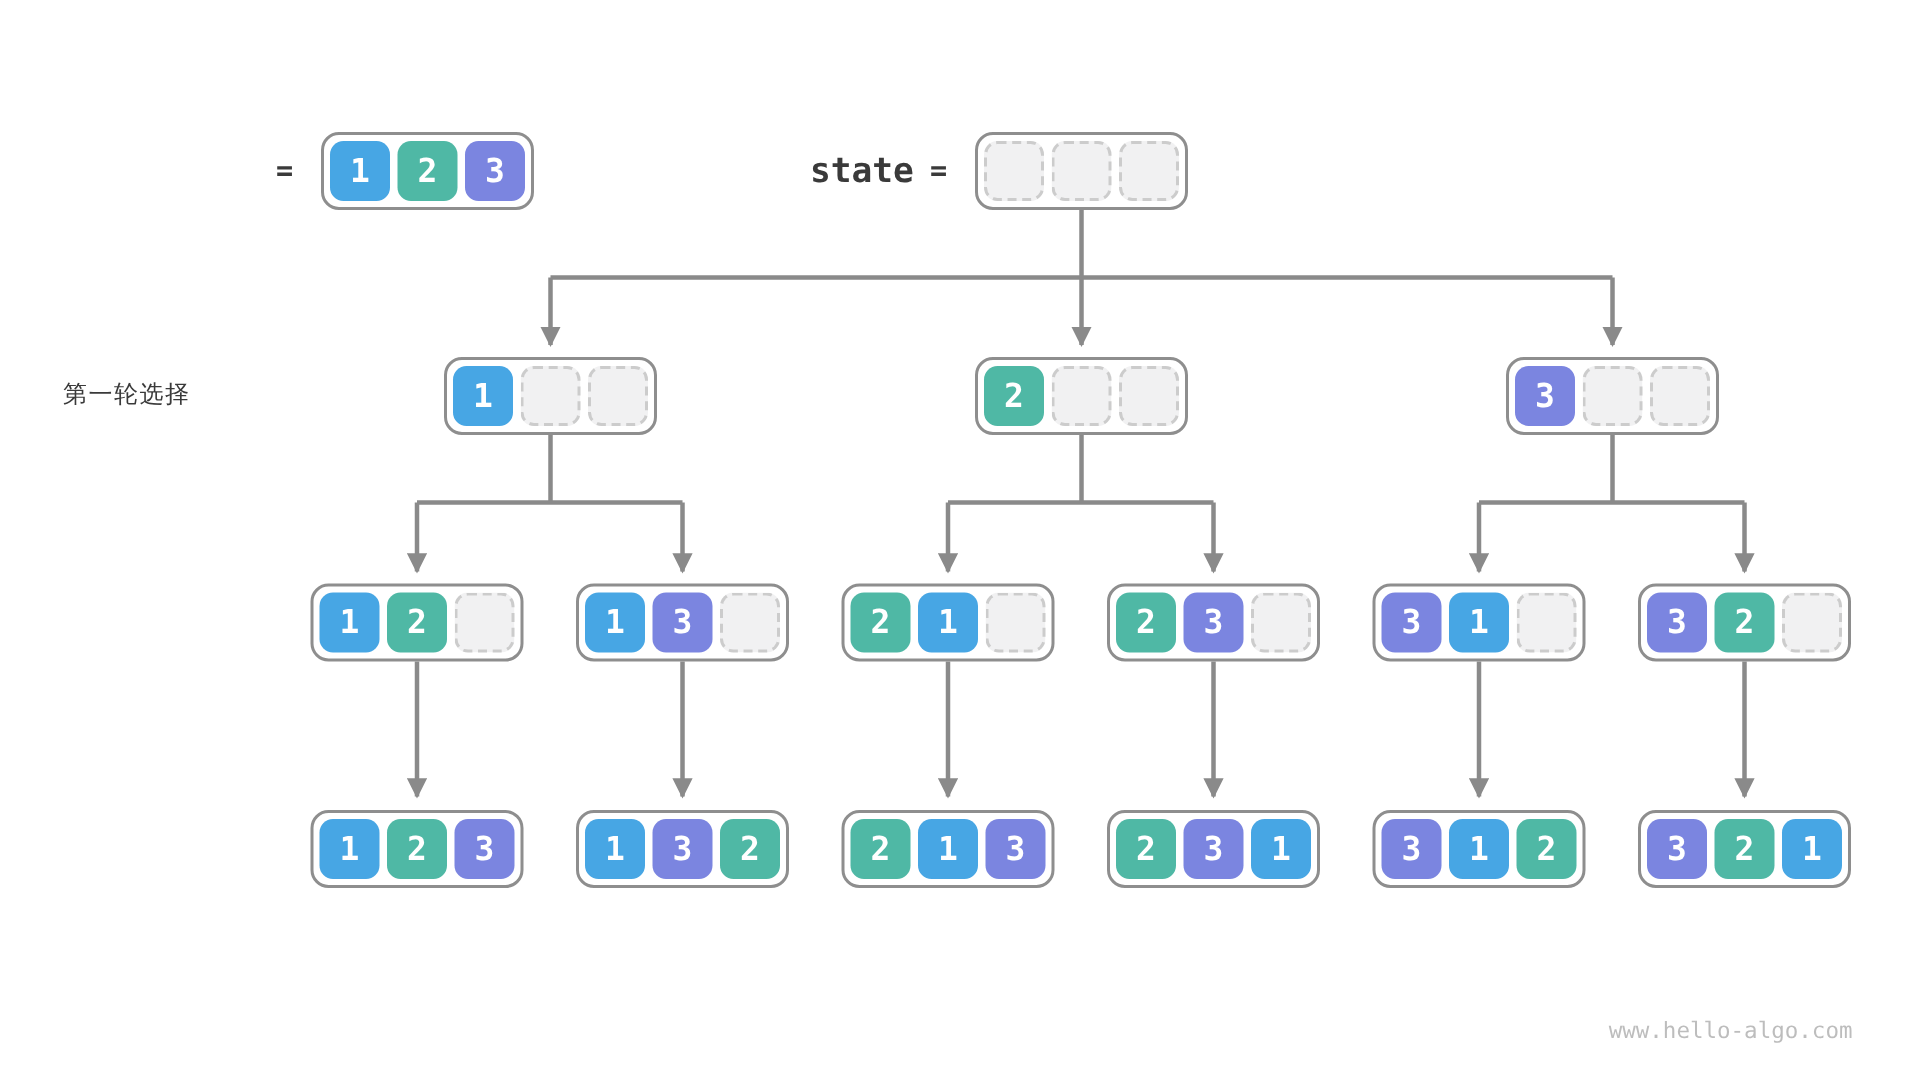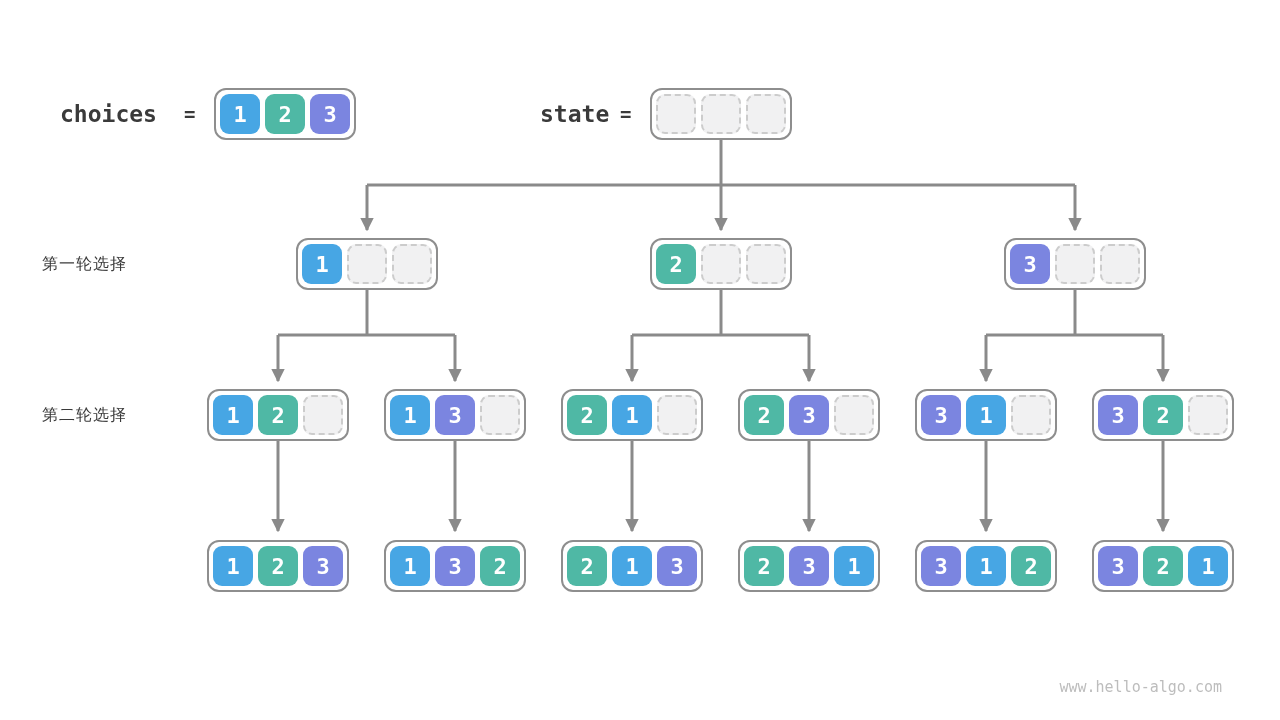--- a/index.html
+++ b/index.html
@@ -66,21 +66,21 @@
     left: 42px;
     font-size: 16px;
     line-height: 52px;
     color: var(--label-ink);
     letter-spacing: 1px;
     white-space: nowrap;
   }
 
   .watermark {
     position: absolute;
-    right: 58px; bottom: 24px;
+    right: 45px; bottom: 24px;
     font-family: "DejaVu Sans Mono", monospace;
     font-size: 15px;
     color: var(--watermark-ink);
     margin-left: 16px;
   }
 </style>
 </head>
 <body>
 
 <div class="canvas">
@@ -113,38 +113,36 @@
 
       <path d="M278,441 V531" marker-end="url(#ah)"></path>
       <path d="M455,441 V531" marker-end="url(#ah)"></path>
       <path d="M632,441 V531" marker-end="url(#ah)"></path>
       <path d="M809,441 V531" marker-end="url(#ah)"></path>
       <path d="M986,441 V531" marker-end="url(#ah)"></path>
       <path d="M1163,441 V531" marker-end="url(#ah)"></path>
     </g>
   </svg>
 
-  <span class="code-label" style="left:60px; top:88px">choices</span>
   <span class="code-label eq" style="left:184px; top:88px">=</span>
   <div class="abox" style="left:214px; top:88px">
     <div class="cell filled v1">1</div>
     <div class="cell filled v2">2</div>
     <div class="cell filled v3">3</div>
   </div>
 
   <span class="code-label" style="left:540px; top:88px">state</span>
   <span class="code-label eq" style="left:620px; top:88px">=</span>
   <div class="abox" style="left:650px; top:88px">
     <div class="cell empty"></div>
     <div class="cell empty"></div>
     <div class="cell empty"></div>
   </div>
 
   <span class="row-label" style="top:238px">第一轮选择</span>
-  <span class="row-label" style="top:389px">第二轮选择</span>
 
   <div class="abox centered" style="left:367px; top:238px">
     <div class="cell filled v1">1</div>
     <div class="cell empty"></div>
     <div class="cell empty"></div>
   </div>
   <div class="abox centered" style="left:721px; top:238px">
     <div class="cell filled v2">2</div>
     <div class="cell empty"></div>
     <div class="cell empty"></div>

